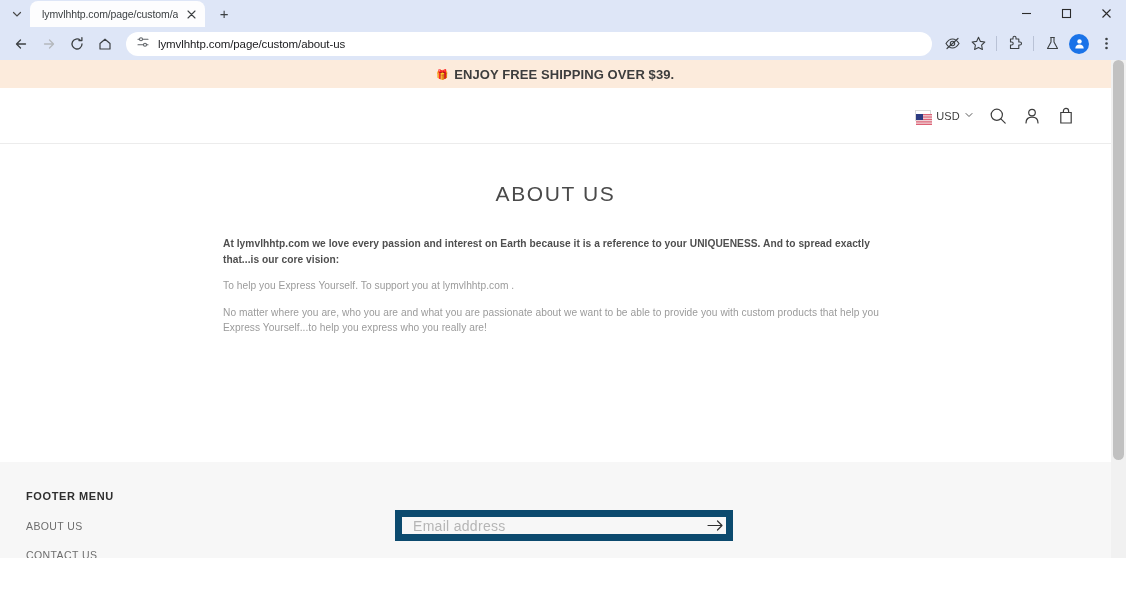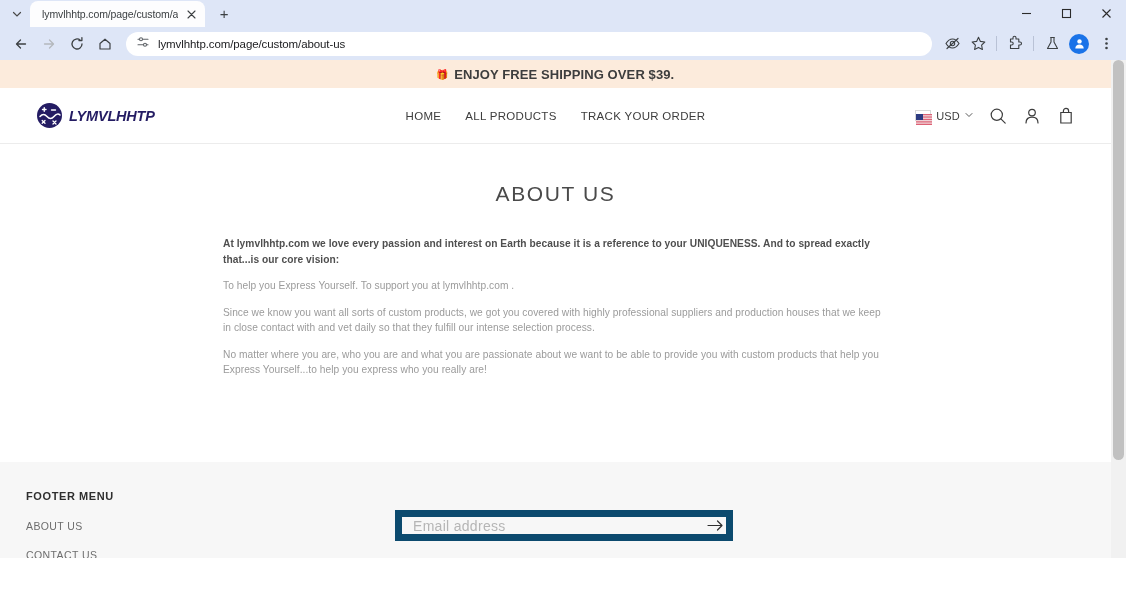--- a/index.html
+++ b/index.html
@@ -293,39 +293,21 @@
 
   <div class="viewport">
     <div class="page">
 
       <div class="announce">
         <span class="announce-emoji">🎁</span>
         <span class="announce-text">ENJOY FREE SHIPPING OVER $39.</span>
       </div>
 
       <div class="site-header">
-        <div class="logo-wrap">
-          <span class="logo-mark">
-            <svg width="27" height="27" viewBox="0 0 27 27">
-              <circle cx="13.5" cy="13.5" r="12.5" fill="#241c63"></circle>
-              <path d="M4 14.5 Q7.5 10.5 11 14.5 Q14.5 18.5 18 14.5 Q21.5 10.5 24 13" fill="none" stroke="#fff" stroke-width="1.5" stroke-linecap="round"></path>
-              <path d="M6.5 7.5 H10 M8.25 5.7 V9.3" stroke="#fff" stroke-width="1.4" stroke-linecap="round"></path>
-              <path d="M15.5 8 H19.5" stroke="#fff" stroke-width="1.4" stroke-linecap="round"></path>
-              <path d="M6.2 18.5 L9 21.3 M9 18.5 L6.2 21.3" stroke="#fff" stroke-width="1.3" stroke-linecap="round"></path>
-              <path d="M17 19 L20 22 M20 19 L17 22" stroke="#fff" stroke-width="1.3" stroke-linecap="round"></path>
-            </svg>
-          </span>
-          <span class="logo-text">LYMVLHHTP</span>
-        </div>
-
-        <div class="main-nav">
-          <a class="nav-link">HOME</a>
-          <a class="nav-link">ALL PRODUCTS</a>
-          <a class="nav-link">TRACK YOUR ORDER</a>
-        </div>
+
 
         <div class="header-right">
           <div class="currency">
             <span class="flag">
               <svg width="16" height="11" viewBox="0 0 16 11">
                 <rect width="16" height="11" fill="#f4f4f4"></rect>
                 <g fill="#d9485f">
                   <rect y="0" width="16" height="0.85"></rect>
                     <rect y="1.7" width="16" height="0.85"></rect>
                   <rect y="3.4" width="16" height="0.85"></rect>
@@ -365,21 +347,20 @@
           </span>
         </div>
       </div>
 
       <div class="main">
         <h1 class="page-title">ABOUT US</h1>
 
         <div class="body-copy">
           <p class="dark">At lymvlhhtp.com  we love every passion and interest on Earth because it is a reference to your UNIQUENESS. And to spread exactly that...is our core vision:</p>
           <p>To help you Express Yourself. To support you at lymvlhhtp.com .</p>
-          <p>Since we know you want all sorts of custom products, we got you covered with highly professional suppliers and production houses that we keep in close contact with and vet daily so that they fulfill our intense selection process.</p>
           <p>No matter where you are, who you are and what you are passionate about we want to be able to provide you with custom products that help you Express Yourself...to help you express who you really are!</p>
         </div>
       </div>
 
       <div class="site-footer">
         <div class="footer-inner">
           <div class="footer-col">
             <div class="footer-heading">FOOTER MENU</div>
             <a class="footer-link">ABOUT US</a>
             <a class="footer-link">CONTACT US</a>

